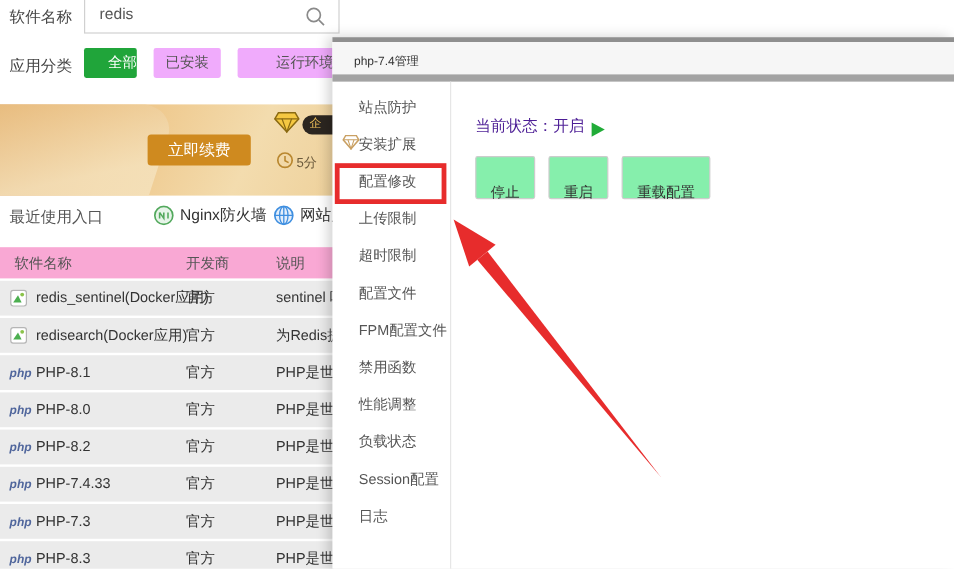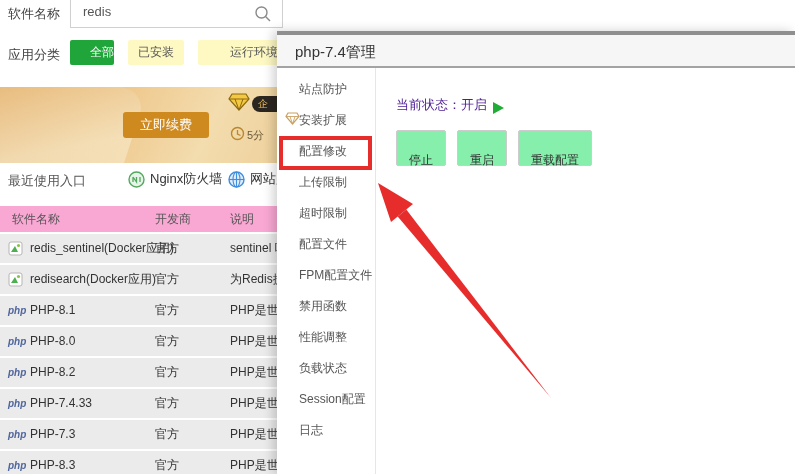--- a/index.html
+++ b/index.html
@@ -8,21 +8,21 @@
   .abs { position:absolute; }
 
   
   .page { position:absolute; inset:0; background:#fff; }
   .form-label { font-size:13px; color:#444; }
   .search-input { position:absolute; left:70px; top:-6px; width:213px; height:34px; border:1px solid #d0d0d0; background:#fff; font-size:13px; color:#555; padding:0 34px 0 12px; font-family:"Liberation Sans","DejaVu Sans",sans-serif; }
   .search-icon { position:absolute; left:254px; top:5px; width:18px; height:18px; }
 
   .cat-btn { position:absolute; top:40px; height:25px; border:none; border-radius:2px; font-size:12px; text-align:center; line-height:25px; cursor:pointer; font-family:inherit; }
   .cat-active { background:#20a53a; color:#fff;text-align:right; }
-  .cat-normal { background:#fef9c3; color:#555;text-align:center; }
+  .cat-normal { background:#f0abfc; color:#555;text-align:center; }
 
   .banner { position:absolute; left:0; top:87px; width:290px; height:76px; overflow:hidden;
             background:linear-gradient(115deg,#dda25c 0%,#eec689 35%,#f3dcae 70%,#eed09a 100%); }
   .banner-shape { position:absolute; left:-30px; top:-20px; width:160px; height:130px;
             background:linear-gradient(150deg,#e8b977 10%,#f5e3bf 60%); transform:rotate(18deg); border-radius:20px; opacity:.8; }
   .renew-btn { position:absolute; left:123px; top:25px; width:86px; height:26px; background:#cf8a1f; color:#fff;
             border:none; border-radius:3px; font-size:13px; line-height:26px; text-align:center; cursor:pointer; font-family:inherit; }
   .vip-badge { position:absolute; left:252px; top:9px; height:16px; min-width:40px; background:#2c2620; color:#f0c05a;
             border-radius:8px 2px 2px 8px; font-size:10px; line-height:16px; padding:0 6px; }
   .time-text { position:absolute; left:247px; top:41px; font-size:11px; color:#6b5a3c; }
@@ -40,21 +40,21 @@
   .c-desc { position:absolute; left:230px; top:0; line-height:26px; white-space:nowrap; }
   .t-row .c-desc { line-height:29px; }
   .row-icon { position:absolute; left:8px; top:7px; width:18px; height:15px; }
   .row-icon .php-glyph { display:none; font-style:italic; font-weight:bold; font-size:10px; color:#50669c; line-height:15px; }
   .row-icon.php-icon .php-glyph { display:inline; }
 
   
   .modal { position:absolute; left:277px; top:31px; width:518px; height:443px; z-index:10;
            background:#fff; box-shadow:-4px 0 10px rgba(0,0,0,.18); }
   .modal-strip { height:4px; background:#8f8f8f; }
-  .modal-titlebar { height:33px; background:#f6f6f6; border-bottom:2px solid #a3a3a3; font-size:15px; color:#333;
+  .modal-titlebar { height:33px; background:#f6f6f6; border-bottom:6px solid #a3a3a3; font-size:10px; color:#333;
            line-height:33px; padding-left:18px; }
   .modal-body { display:flex; height:406px; }
   .modal-side { width:99px; border-right:1px solid #e6e6e6; padding-top:6px; }
   .side-item { height:31px; line-height:31px; font-size:12px; color:#555; padding-left:22px; cursor:pointer; white-space:nowrap; }
   .gem-icon { position:absolute; left:285px; top:112px; width:15px; height:13px; z-index:11; }
   .modal-content { flex:1; padding:18px 0 0 20px; }
   .status-line { font-size:13px; color:#4c1d95; display:flex; align-items:flex-end; margin-top:10px; }
   .play-icon { width:0; height:0; border-left:11px solid #21ac38; border-top:6px solid transparent; border-bottom:6px solid transparent; margin-left:6px; }
   .action-row { margin-top:16px; display:flex; gap:11px; }
   .action-btn { height:26px; padding:17px 12px; background:#86efac; border:1px solid #ccc; border-radius:2px; font-size:12px; color:#333; cursor:pointer; font-family:inherit; line-height:24px; }

